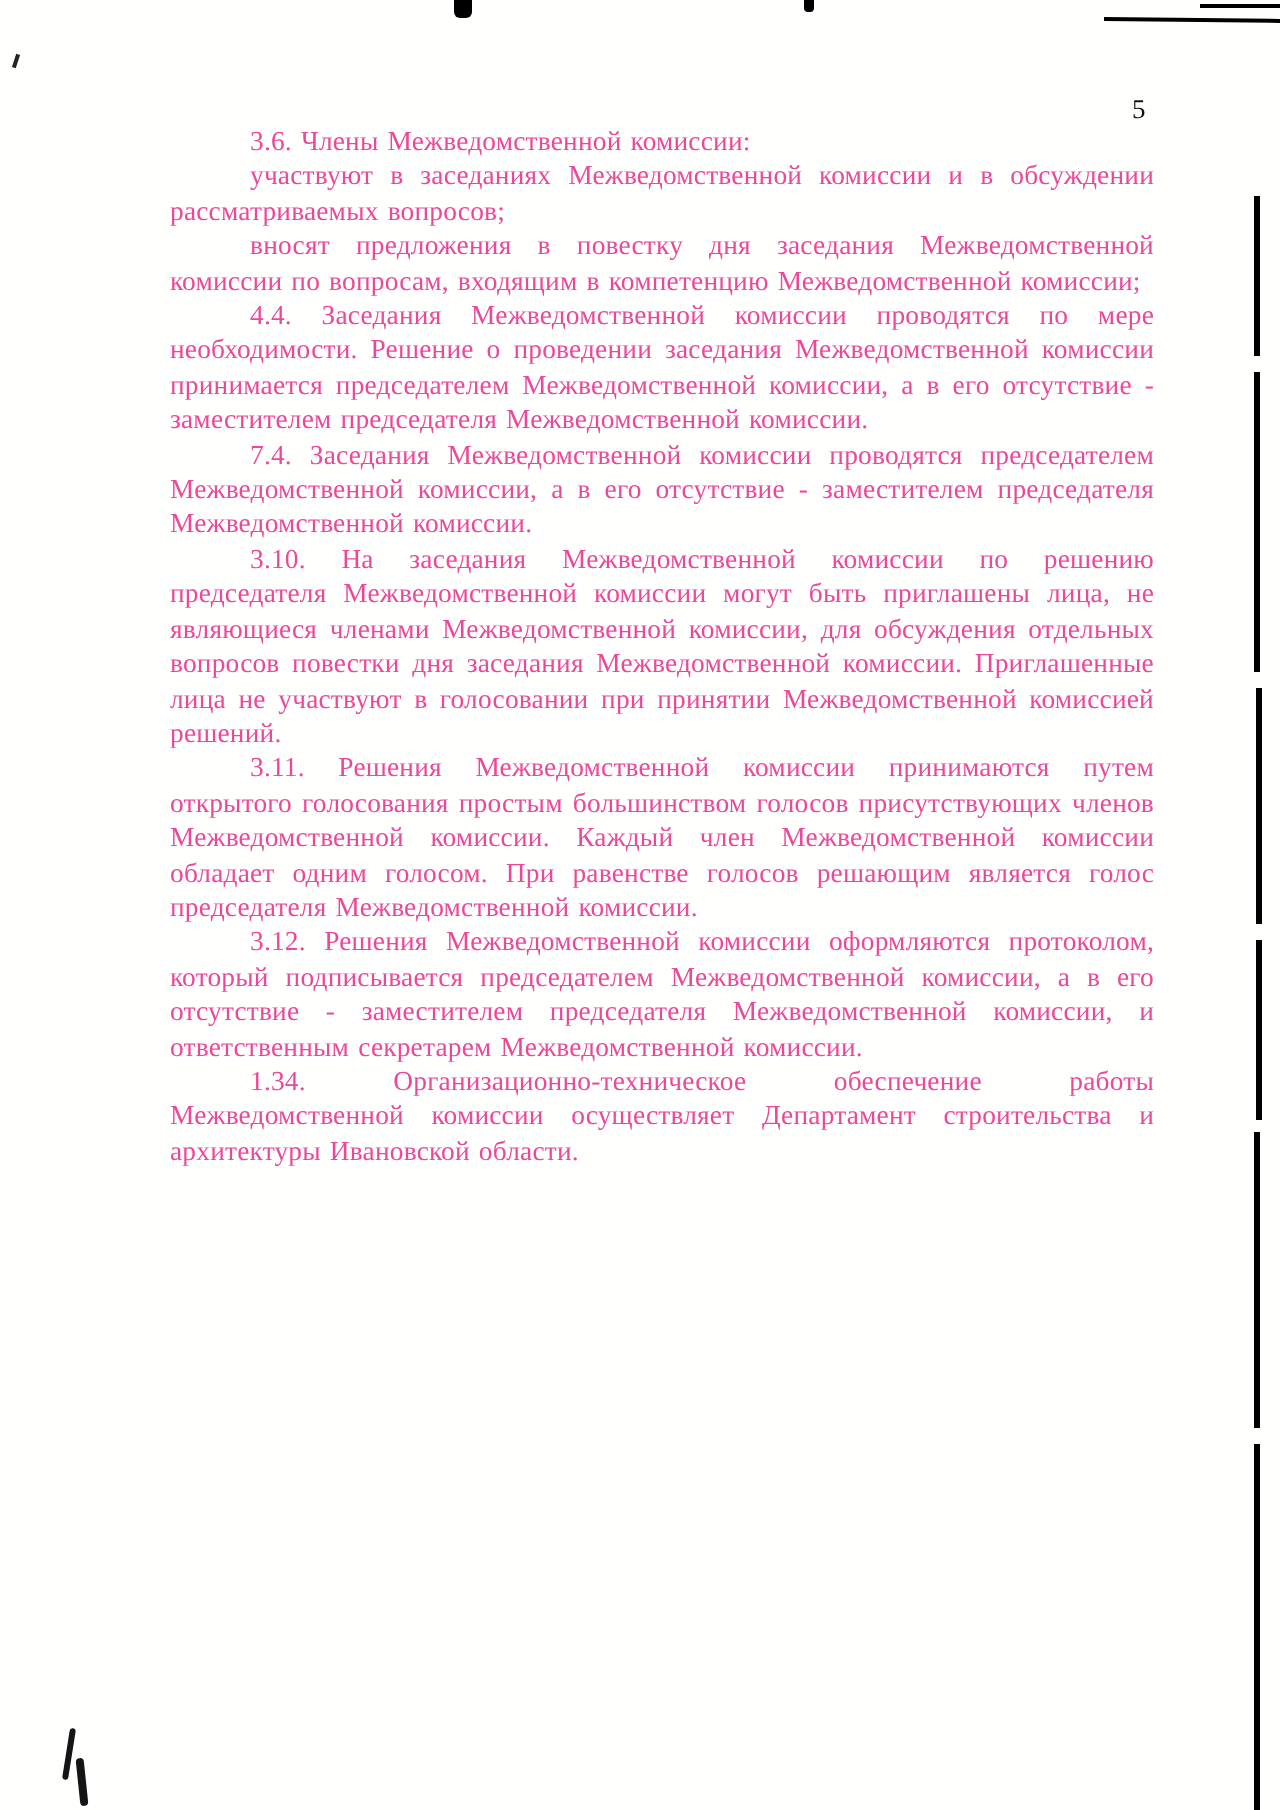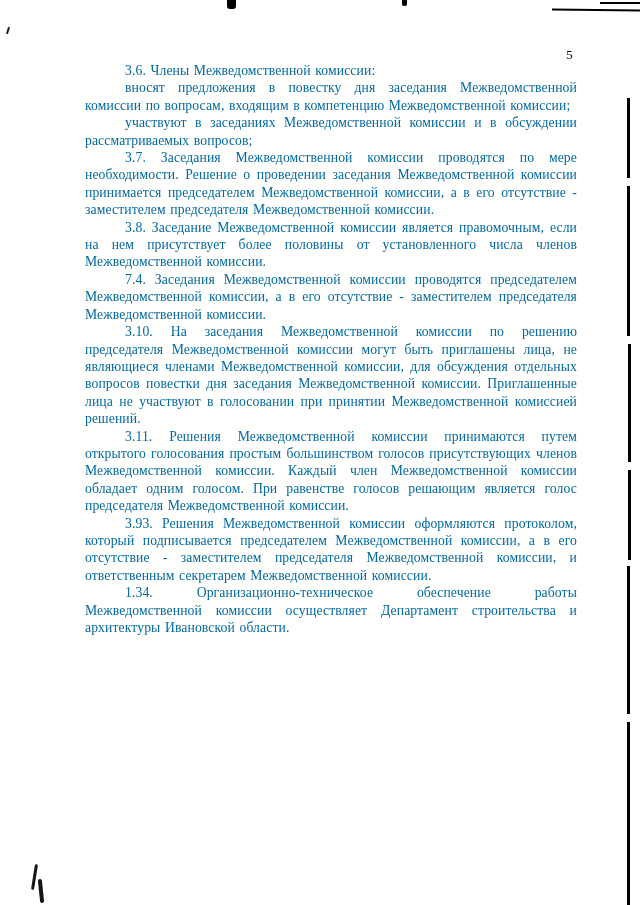--- a/index.html
+++ b/index.html
@@ -24,21 +24,21 @@
     color: #111;
   }
   .content {
     position: absolute;
     left: 85px;
     top: 62px;
     width: 492px;
     font-size: 13.7px;
     line-height: 17.4px;
     text-align: justify;
-    color: #0369a1;
+    color: #ec4899;
     letter-spacing: 0.1px;
   }
   .content p {
     text-indent: 40px;
     word-spacing: 1px;
   }
   
   .artifact { position: absolute; background: #000; }
   .a-top-blob-1 { left: 227px; top: 0; width: 9px; height: 9px; border-radius: 0 0 3px 3px; }
   .a-top-blob-2 { left: 402px; top: 0; width: 5px; height: 6px; border-radius: 0 0 2px 2px; }
@@ -56,28 +56,27 @@
 </style>
 </head>
 <body>
 
 <div class="page">
 
   <div class="page-number">5</div>
 
   <div class="content">
       <p>3.6. Члены Межведомственной комиссии:</p>
+      <p>участвуют в заседаниях Межведомственной комиссии и в обсуждении рассматриваемых вопросов;</p>
       <p>вносят предложения в повестку дня заседания Межведомственной комиссии по вопросам, входящим в компетенцию Межведомственной комиссии;</p>
-      <p>участвуют в заседаниях Межведомственной комиссии и в обсуждении рассматриваемых вопросов;</p>
-      <p>3.7. Заседания Межведомственной комиссии проводятся по мере необходимости. Решение о проведении заседания Межведомственной комиссии принимается председателем Межведомственной комиссии, а в его отсутствие - заместителем председателя Межведомственной комиссии.</p>
-      <p>3.8. Заседание Межведомственной комиссии является правомочным, если на нем присутствует более половины от установленного числа членов Межведомственной комиссии.</p>
+      <p>4.4. Заседания Межведомственной комиссии проводятся по мере необходимости. Решение о проведении заседания Межведомственной комиссии принимается председателем Межведомственной комиссии, а в его отсутствие - заместителем председателя Межведомственной комиссии.</p>
       <p>7.4. Заседания Межведомственной комиссии проводятся председателем Межведомственной комиссии, а в его отсутствие - заместителем председателя Межведомственной комиссии.</p>
       <p>3.10. На заседания Межведомственной комиссии по решению председателя Межведомственной комиссии могут быть приглашены лица, не являющиеся членами Межведомственной комиссии, для обсуждения отдельных вопросов повестки дня заседания Межведомственной комиссии. Приглашенные лица не участвуют в голосовании при принятии Межведомственной комиссией решений.</p>
       <p>3.11. Решения Межведомственной комиссии принимаются путем открытого голосования простым большинством голосов присутствующих членов Межведомственной комиссии. Каждый член Межведомственной комиссии обладает одним голосом. При равенстве голосов решающим является голос председателя Межведомственной комиссии.</p>
-      <p>3.93. Решения Межведомственной комиссии оформляются протоколом, который подписывается председателем Межведомственной комиссии, а в его отсутствие - заместителем председателя Межведомственной комиссии, и ответственным секретарем Межведомственной комиссии.</p>
+      <p>3.12. Решения Межведомственной комиссии оформляются протоколом, который подписывается председателем Межведомственной комиссии, а в его отсутствие - заместителем председателя Межведомственной комиссии, и ответственным секретарем Межведомственной комиссии.</p>
       <p>1.34. Организационно-техническое обеспечение работы Межведомственной комиссии осуществляет Департамент строительства и архитектуры Ивановской области.</p>
     </div>
 
   <div class="artifact a-top-blob-1"></div>
   <div class="artifact a-top-blob-2"></div>
   <div class="artifact a-top-line-1"></div>
   <div class="artifact a-top-line-2"></div>
   <div class="artifact a-right-1"></div>
   <div class="artifact a-right-2"></div>
   <div class="artifact a-right-3"></div>

